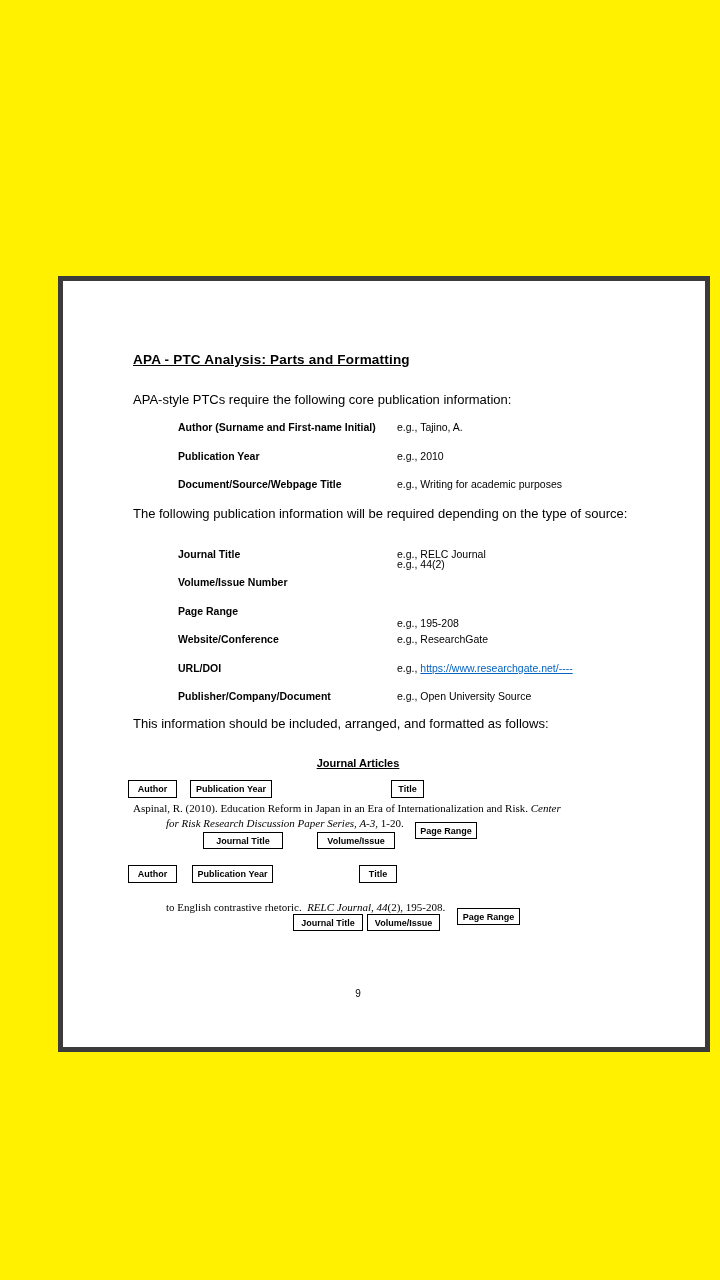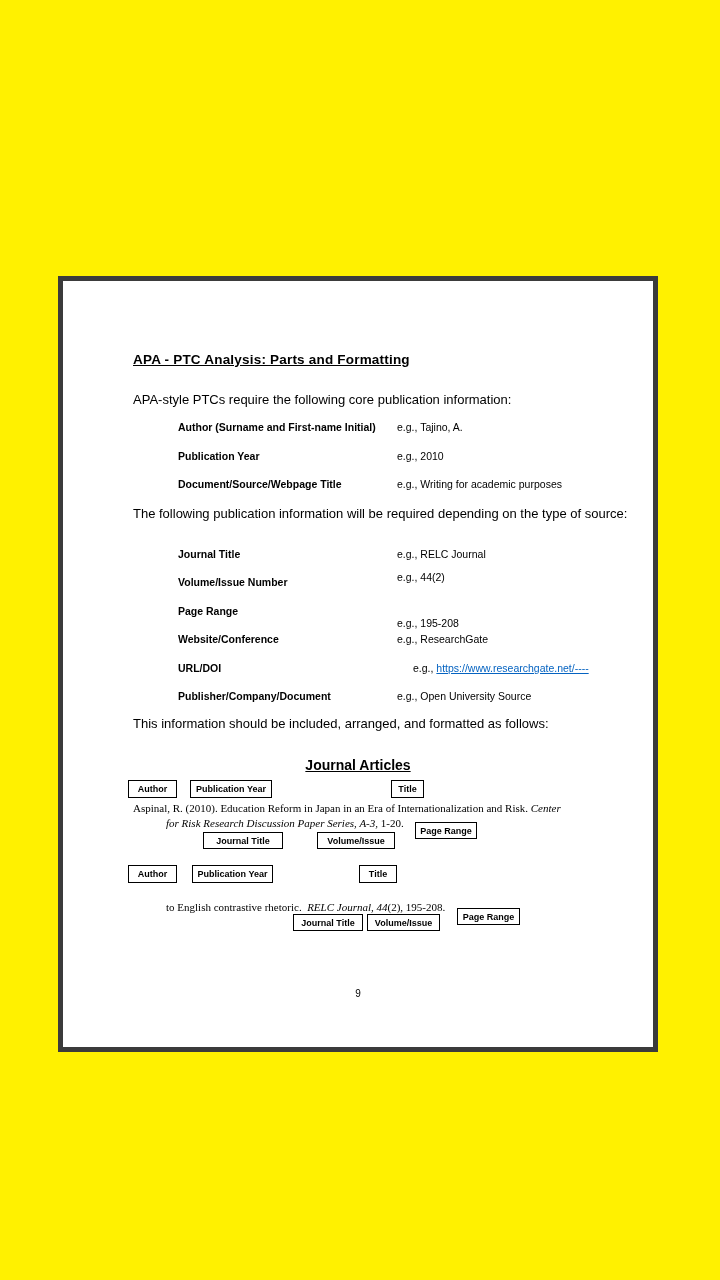--- a/index.html
+++ b/index.html
@@ -15,21 +15,21 @@
   .canvas {
     position: relative;
     width: 720px;
     height: 1280px;
     background: #FFF100;
   }
   .page {
     position: absolute;
     left: 58px;
     top: 276px;
-    width: 600px;
+    width: 652px;
     height: 776px;
     background: #ffffff;
     border: 5px solid #3B3B3B;
     box-sizing: border-box;
   }
   .page * { box-sizing: border-box; }
   .abs { position: absolute; white-space: nowrap; }
   .doc-title {
     font-size: 13.5px;
     font-weight: bold;
@@ -37,21 +37,21 @@
     letter-spacing: 0.2px;
   }
   .body-text { font-size: 13px; line-height: 14px; }
   .field-label { font-size: 10.5px; font-weight: bold; }
   .field-example { font-size: 10.5px; }
   .link { color: #0563C1; text-decoration: underline; cursor: pointer; }
   .section-heading {
     width: 590px;
     left: 0;
     text-align: center;
-    font-size: 14px;
+    font-size: 11px;
     font-weight: bold;
   }
   .section-heading span { text-decoration: underline; }
   .tag-box {
     position: absolute;
     border: 1.5px solid #000;
     background: #fff;
     display: flex;
     align-items: center;
     justify-content: center;
@@ -86,30 +86,30 @@
 
     <div class="abs field-label" style="left:115px; top:197px;">Document/Source/Webpage Title</div>
     <div class="abs field-example" style="left:334px; top:197px;">e.g., Writing for academic purposes</div>
 
     <div class="abs body-text" style="left:70px; top:226px;">The following publication information will be required depending on the type of source:</div>
 
     <div class="abs field-label" style="left:115px; top:267px;">Journal Title</div>
     <div class="abs field-example" style="left:334px; top:267px;">e.g., RELC Journal</div>
 
     <div class="abs field-label" style="left:115px; top:295px;">Volume/Issue Number</div>
-    <div class="abs field-example" style="left:334px; top:290px;">e.g., 44(2)</div>
+    <div class="abs field-example" style="left:334px; top:277px;">e.g., 44(2)</div>
 
     <div class="abs field-label" style="left:115px; top:324px;">Page Range</div>
     <div class="abs field-example" style="left:334px; top:336px;">e.g., 195-208</div>
 
     <div class="abs field-label" style="left:115px; top:352px;">Website/Conference</div>
     <div class="abs field-example" style="left:334px; top:352px;">e.g., ResearchGate</div>
 
     <div class="abs field-label" style="left:115px; top:381px;">URL/DOI</div>
-    <div class="abs field-example" style="left:334px; top:381px;margin-left:16px;">
+    <div class="abs field-example" style="left:334px; top:381px;">
       <span>e.g., </span><a class="link">https://www.researchgate.net/----</a>
     </div>
 
     <div class="abs field-label" style="left:115px; top:409px;">Publisher/Company/Document</div>
     <div class="abs field-example" style="left:334px; top:409px;">e.g., Open University Source</div>
 
     <div class="abs body-text" style="left:70px; top:436px;">This information should be included, arranged, and formatted as follows:</div>
 
     <div class="abs section-heading" style="top:476px;">
       <span>Journal Articles</span>

